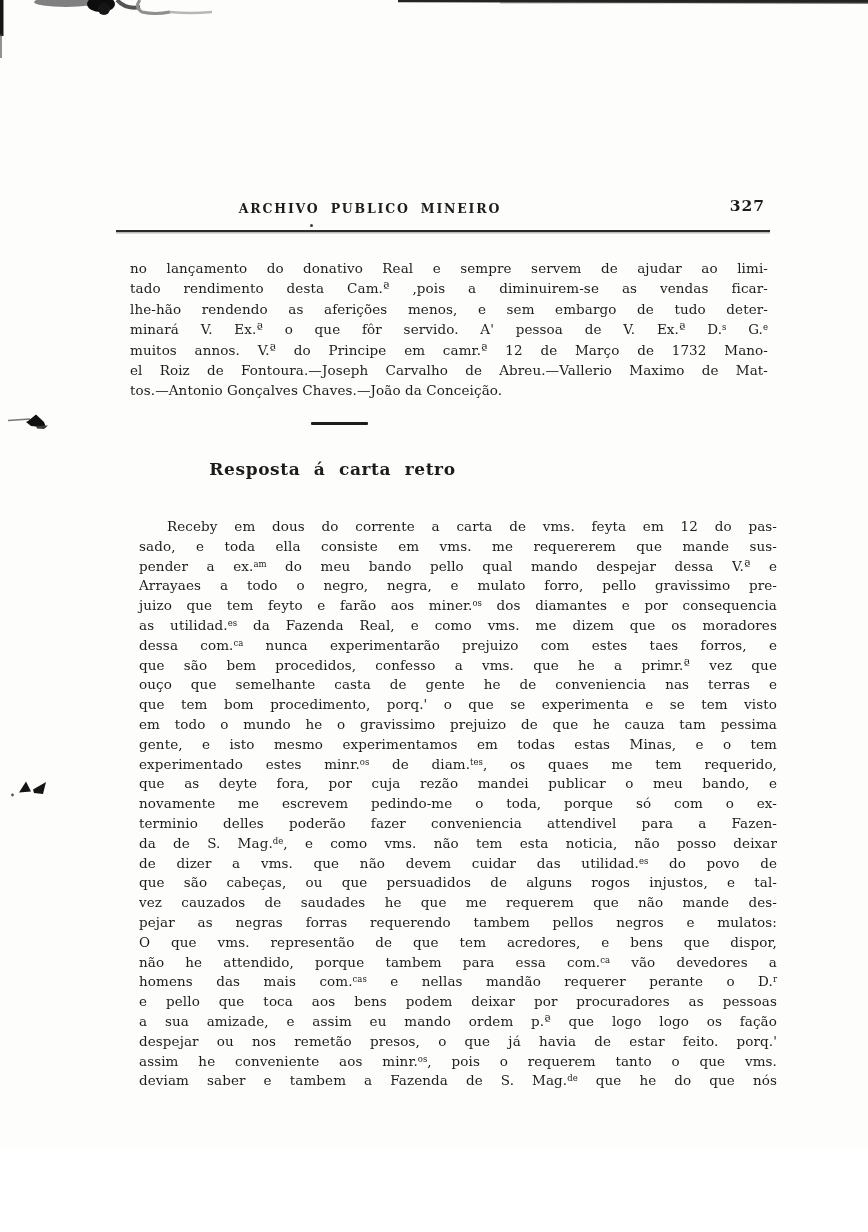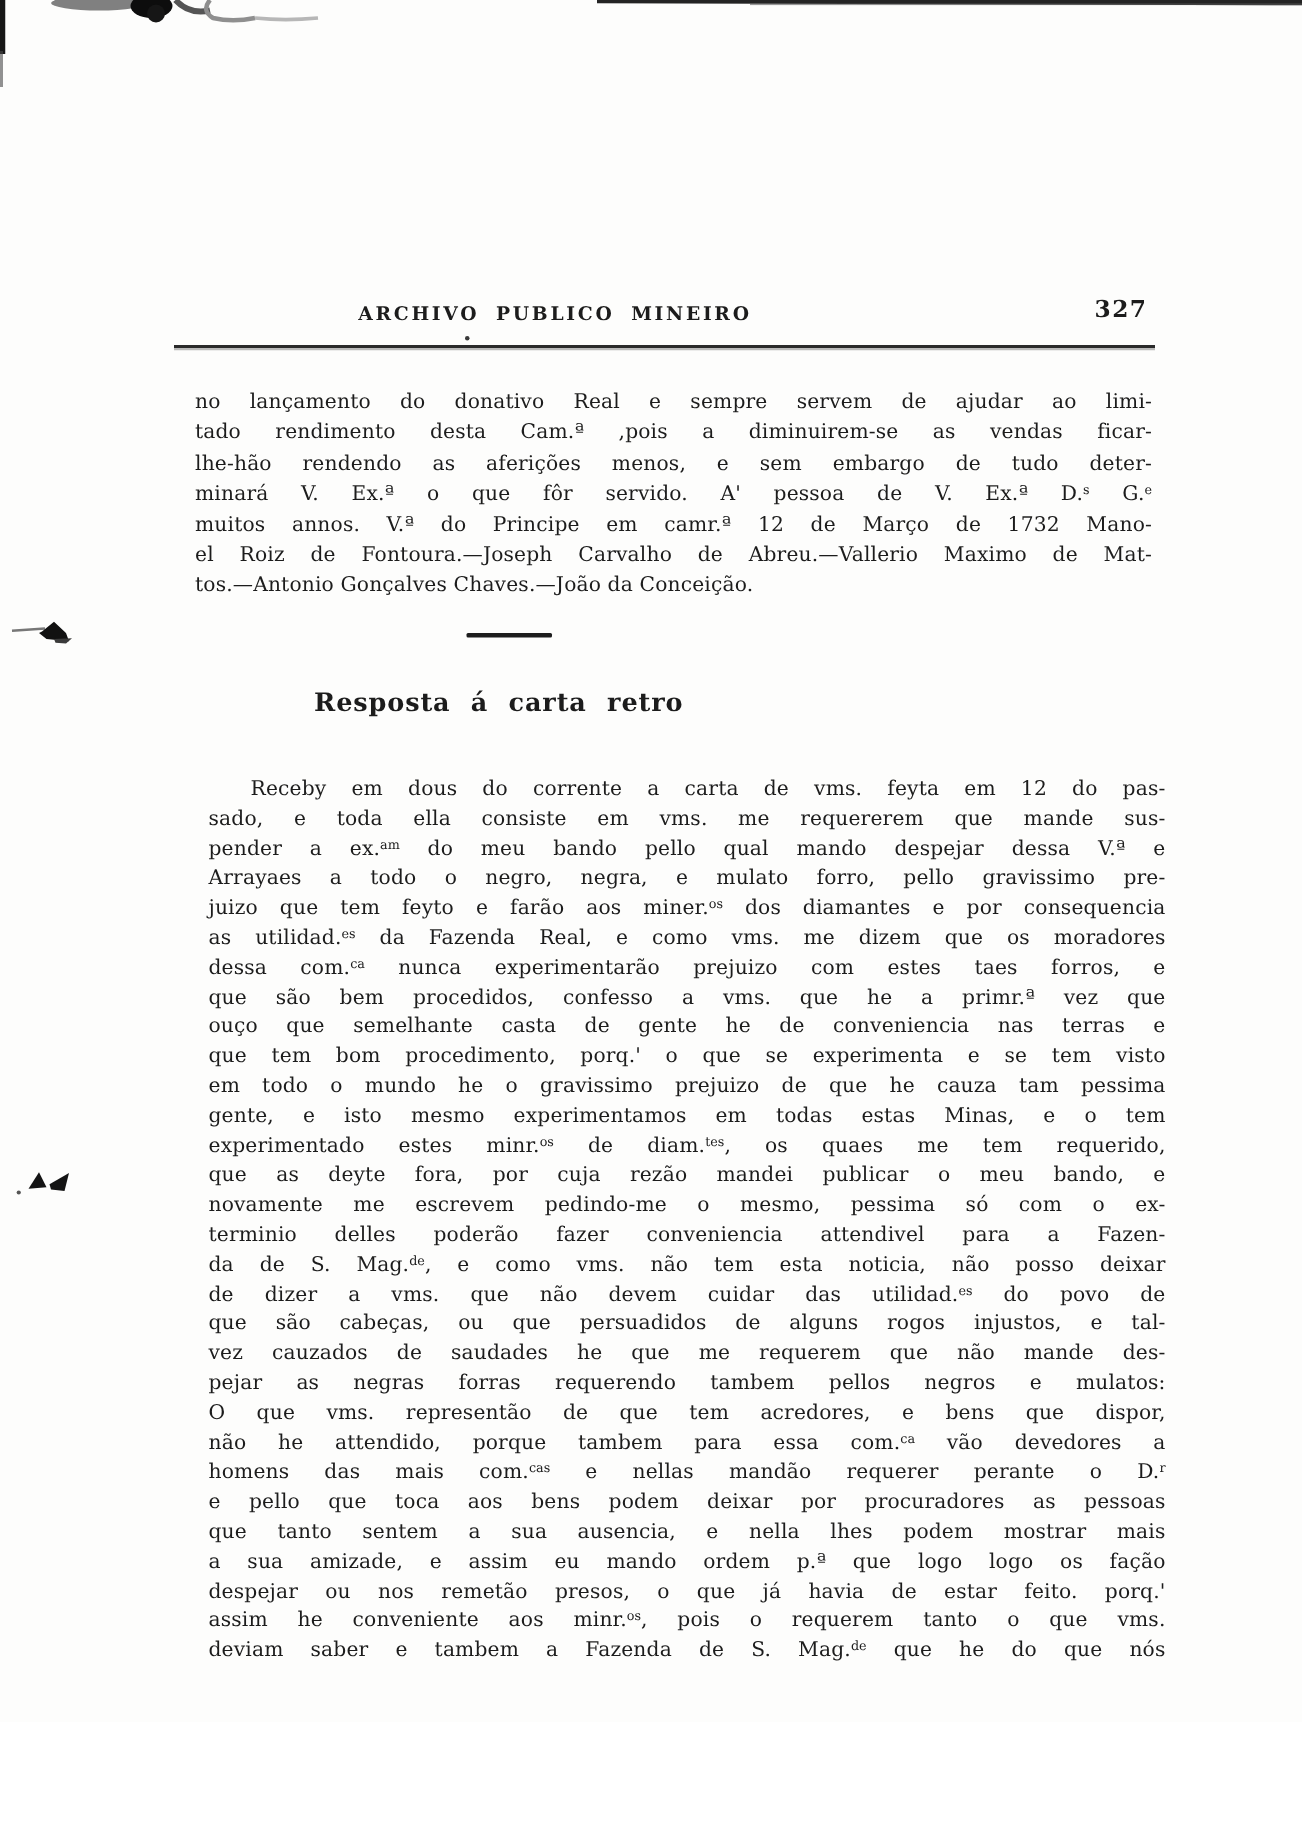--- a/index.html
+++ b/index.html
@@ -119,31 +119,30 @@
       <div class="line"><span>juizo que tem feyto e farão aos miner.</span><sup>os</sup><span> dos diamantes e por consequencia</span></div>
       <div class="line"><span>as utilidad.</span><sup>es</sup><span> da Fazenda Real, e como vms. me dizem que os moradores</span></div>
       <div class="line"><span>dessa com.</span><sup>ca</sup><span> nunca experimentarão prejuizo com estes taes forros, e</span></div>
       <div class="line"><span>que são bem procedidos, confesso a vms. que he a primr.ª vez que</span></div>
       <div class="line"><span>ouço que semelhante casta de gente he de conveniencia nas terras e</span></div>
       <div class="line"><span>que tem bom procedimento, porq.' o que se experimenta e se tem visto</span></div>
       <div class="line"><span>em todo o mundo he o gravissimo prejuizo de que he cauza tam pessima</span></div>
       <div class="line"><span>gente, e isto mesmo experimentamos em todas estas Minas, e o tem</span></div>
       <div class="line"><span>experimentado estes minr.</span><sup>os</sup><span> de diam.</span><sup>tes</sup><span>, os quaes me tem requerido,</span></div>
       <div class="line"><span>que as deyte fora, por cuja rezão mandei publicar o meu bando, e</span></div>
-      <div class="line"><span>novamente me escrevem pedindo-me o mesmo, pessima só com o ex-</span></div>
+      <div class="line"><span>novamente me escrevem pedindo-me o toda, porque só com o ex-</span></div>
       <div class="line"><span>terminio delles poderão fazer conveniencia attendivel para a Fazen-</span></div>
       <div class="line"><span>da de S. Mag.</span><sup>de</sup><span>, e como vms. não tem esta noticia, não posso deixar</span></div>
       <div class="line"><span>de dizer a vms. que não devem cuidar das utilidad.</span><sup>es</sup><span> do povo de</span></div>
       <div class="line"><span>que são cabeças, ou que persuadidos de alguns rogos injustos, e tal-</span></div>
       <div class="line"><span>vez cauzados de saudades he que me requerem que não mande des-</span></div>
       <div class="line"><span>pejar as negras forras requerendo tambem pellos negros e mulatos:</span></div>
       <div class="line"><span>O que vms. representão de que tem acredores, e bens que dispor,</span></div>
       <div class="line"><span>não he attendido, porque tambem para essa com.</span><sup>ca</sup><span> vão devedores a</span></div>
       <div class="line"><span>homens das mais com.</span><sup>cas</sup><span> e nellas mandão requerer perante o D.</span><sup>r</sup></div>
       <div class="line"><span>e pello que toca aos bens podem deixar por procuradores as pessoas</span></div>
-      <div class="line"><span>que tanto sentem a sua ausencia, e nella lhes podem mostrar mais</span></div>
       <div class="line"><span>a sua amizade, e assim eu mando ordem p.ª que logo logo os fação</span></div>
       <div class="line"><span>despejar ou nos remetão presos, o que já havia de estar feito. porq.'</span></div>
       <div class="line"><span>assim he conveniente aos minr.</span><sup>os</sup><span>, pois o requerem tanto o que vms.</span></div>
       <div class="line"><span>deviam saber e tambem a Fazenda de S. Mag.</span><sup>de</sup><span> que he do que nós</span></div>
     </div>
 
 </div>
 
 </body></html>

